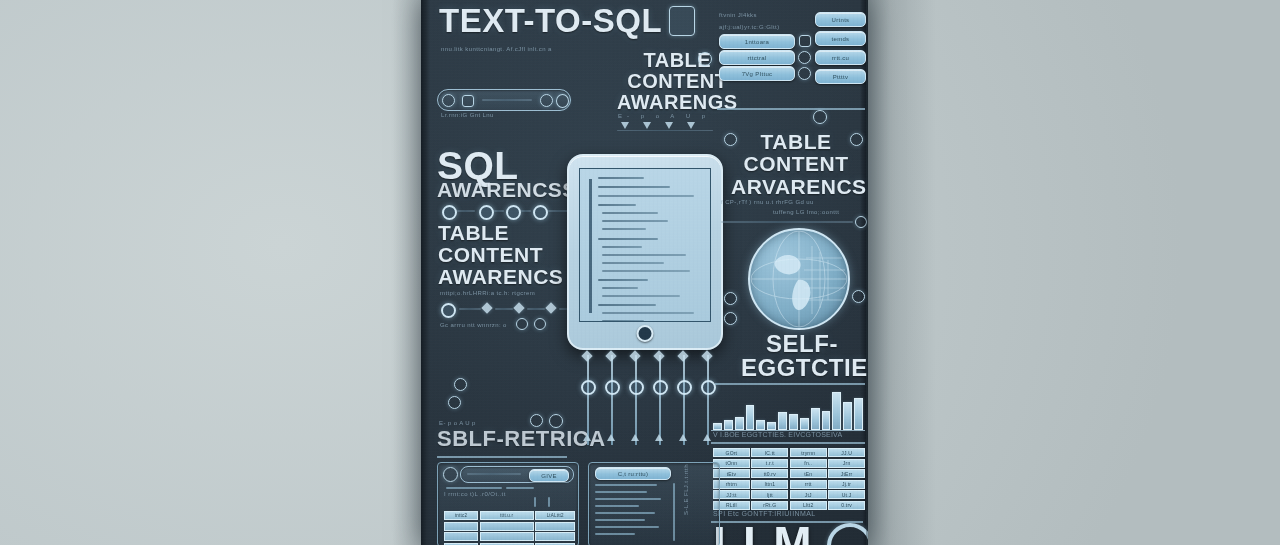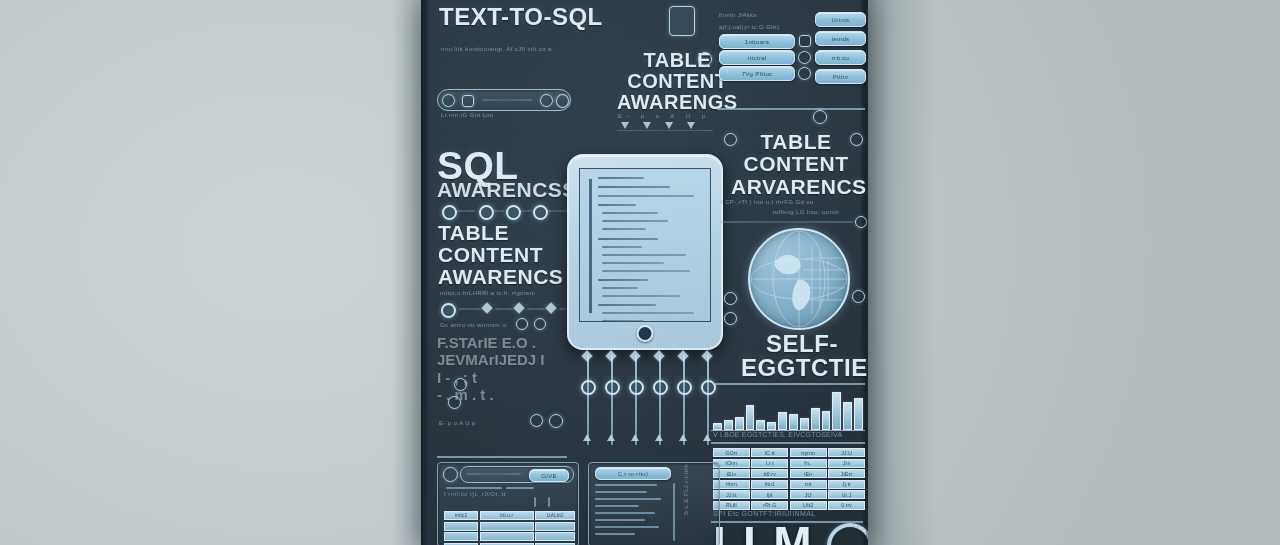--- a/index.html
+++ b/index.html
@@ -119,21 +119,21 @@
 </head>
 <body>
 
 <div class="scene">
   <div class="wall-shadow-left"></div>
 
   <div class="poster">
     <div class="edge-l"></div>
     <div class="edge-r"></div>
 
-    <div class="hl big" style="left:18px;top:5px;font-size:24px;">TEXT-TO-SQL</div>
+    <div class="hl big" style="left:18px;top:5px;font-size:33px;">TEXT-TO-SQL</div>
 
     <div class="sub" style="left:20px;top:46px;">nnu.litk kunttcniangt. Af.cJfl inlt.cn    a</div>
 
 
     <div class="searchbar" style="left:16px;top:89px;width:132px;height:20px;">
       <span class="ico" style="left:4px;top:4px;width:11px;height:11px;"></span>
       <span class="ico sq" style="left:24px;top:4.5px;width:10px;height:10px;"></span>
       <span class="blurline" style="left:44px;top:9px;width:50px;height:2px;"></span>
       <span class="ico" style="left:102px;top:4px;width:11px;height:11px;"></span>
       <span class="ico" style="left:118px;top:3.5px;width:11px;height:12px;"></span>
@@ -167,31 +167,28 @@
       <div class="diamond" style="left:94px;top:304px;"></div>
       <div class="blurline" style="left:106px;top:308px;width:18px;height:2px;"></div>
       <div class="diamond" style="left:126px;top:304px;"></div>
       <div class="blurline" style="left:138px;top:308px;width:16px;height:1.6px;"></div>
     </div>
 
     <div class="sub" style="left:19px;top:322px;">Gc  arrru    ntt wnnrzn: o</div>
     <div class="ico" style="left:95px;top:318px;width:10px;height:10px;"></div>
     <div class="ico" style="left:113px;top:318px;width:10px;height:10px;"></div>
 
-    <div class="hl" style="left:16px;top:334px;font-size:15px;opacity:.45;line-height:1.15;letter-spacing:0;">F.STArIE E.O     .
-JEVMArIJEDJ I
-I     - , ; t
-- . m  . t  .</div>
     <div class="ico" style="left:33px;top:378px;width:11px;height:11px;"></div>
     <div class="ico" style="left:27px;top:396px;width:11px;height:11px;"></div>
 
     <div class="sub" style="left:18px;top:420px;">E-   p   o   A   U    p</div>
     <div class="ico" style="left:109px;top:414px;width:11px;height:11px;"></div>
     <div class="ico" style="left:128px;top:414px;width:12px;height:12px;"></div>
 
+    <div class="hl" style="left:16px;top:428px;font-size:22px;opacity:.82;">SBLF-RETRICA</div>
     <div class="uline" style="left:16px;top:456px;width:130px;"></div>
 
     <div class="hl" style="left:196px;top:50px;font-size:20px;line-height:1.06;text-align:center;">TABLE
 CONTENT
 AWARENGS</div>
     <div class="ico" style="left:277px;top:52px;width:12px;height:12px;"></div>
 
     <div class="sub" style="left:197px;top:113px;letter-spacing:5px;">E-   p   o   A   U    p</div>
     <div>
       <div class="arrowhead" style="left:200px;top:122px;"></div>

